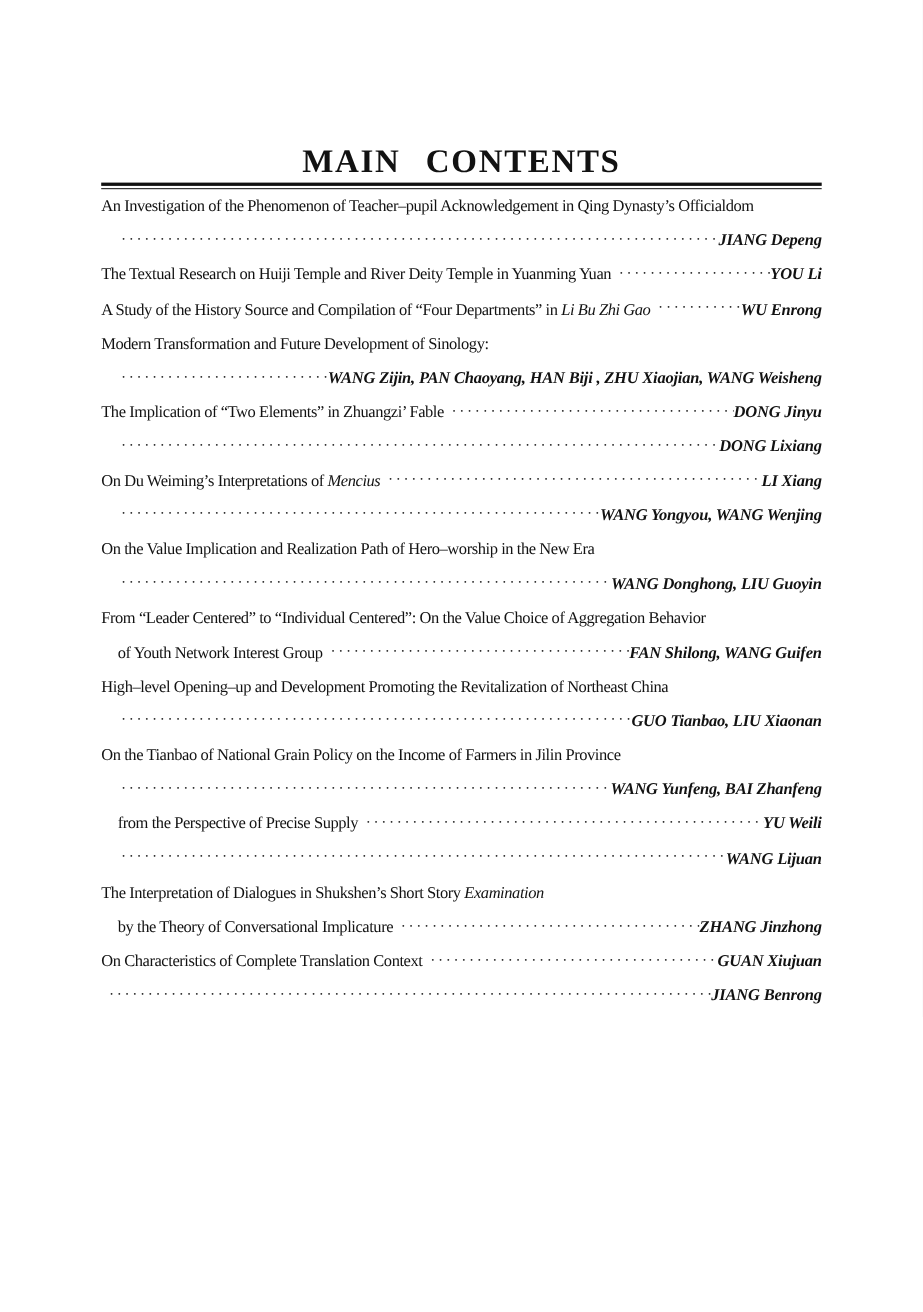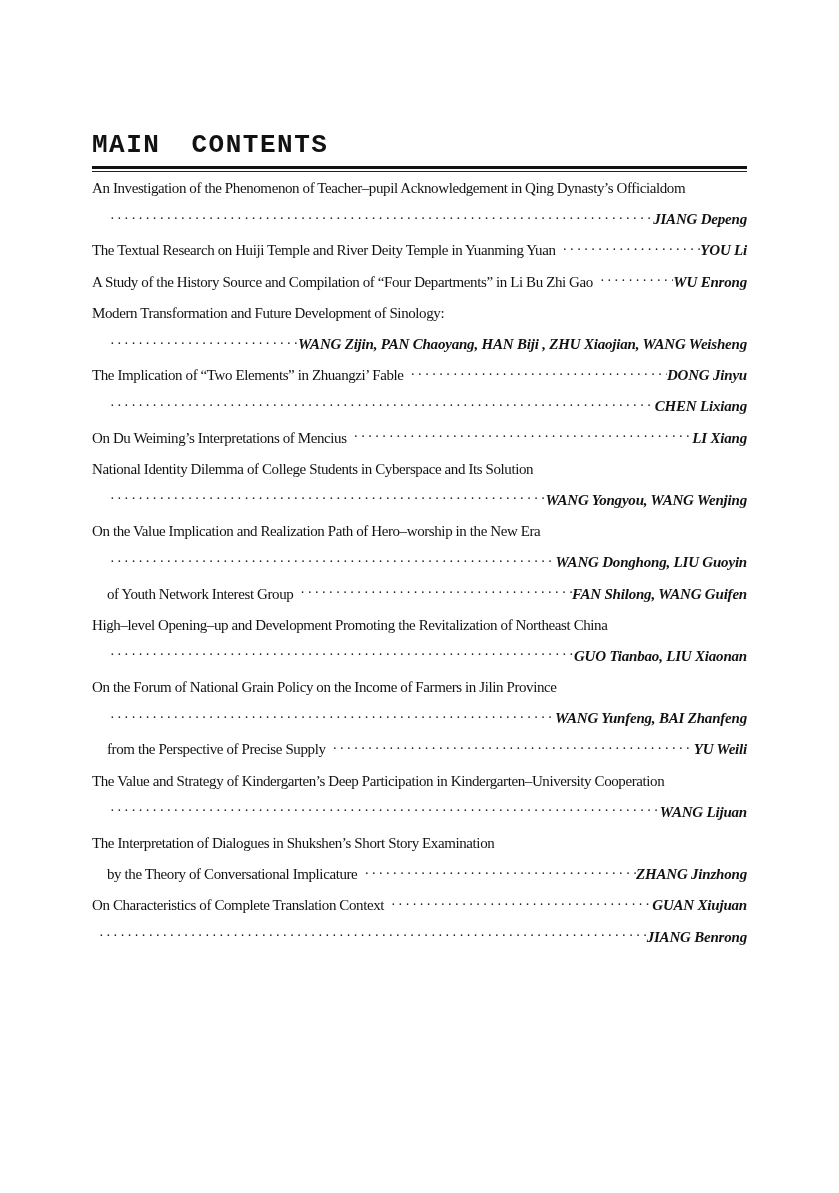--- a/index.html
+++ b/index.html
@@ -16,26 +16,27 @@
     position: absolute;
     left: 92px;
     width: 655px;
     top: 0;
   }
   .page-title {
     position: absolute;
     top: 130px;
     left: 0;
     width: 100%;
-    font-size: 26px;
+    text-align: center;
+    font-size: 30px;
     font-weight: bold;
     letter-spacing: 1.5px;
     word-spacing: 14px;
     margin: 0;
-    font-family: Liberation Mono, monospace;
+    font-family: Liberation Serif, serif;
   }
   .title-rule {
     position: absolute;
     top: 166px;
     left: 0;
     width: 100%;
     height: 2px;
     border-top: 3.5px solid #111;
     border-bottom: 1.5px solid #222;
   }
@@ -49,21 +50,21 @@
     height: 31.2px;
     display: flex;
     align-items: center;
     white-space: nowrap;
     font-size: 15px;
     letter-spacing: -0.4px;
   }
   .toc-line.ind1 { padding-left: 11px; }
   .toc-line.ind2 { padding-left: 15px; }
   .entry-title { flex: 0 0 auto; }
-  .entry-title .it { }
+  .entry-title .it { font-style: italic; }
   .dot-leader {
     flex: 1 1 0;
     min-width: 0;
     overflow: hidden;
     white-space: nowrap;
     font-size: 14px;
     letter-spacing: 2.4px;
     padding: 0 8px 0 7px;
     color: #1a1a1a;
     transform: translateY(-1px);
@@ -108,67 +109,64 @@
           <span class="dot-leader">································································································································································</span>
           <span class="author-names">WANG Zijin, PAN Chaoyang, HAN Biji , ZHU Xiaojian, WANG Weisheng</span>
         </div>
         <div class="toc-line">
           <span class="entry-title"><span>The Implication of “Two Elements” in Zhuangzi’ Fable</span></span>
           <span class="dot-leader">································································································································································</span>
           <span class="author-names">DONG Jinyu</span>
         </div>
         <div class="toc-line ind1">
           <span class="dot-leader">································································································································································</span>
-          <span class="author-names">CHEN Lixiang</span>
+          <span class="author-names">DONG Lixiang</span>
         </div>
         <div class="toc-line">
           <span class="entry-title"><span>On Du Weiming’s Interpretations of </span><span class="it">Mencius</span></span>
           <span class="dot-leader">································································································································································</span>
           <span class="author-names">LI Xiang</span>
-        </div>
-        <div class="toc-line">
-          <span class="entry-title"><span>National Identity Dilemma of College Students in Cyberspace and Its Solution</span></span>
         </div>
         <div class="toc-line ind1">
           <span class="dot-leader">································································································································································</span>
           <span class="author-names">WANG Yongyou, WANG Wenjing</span>
         </div>
         <div class="toc-line">
           <span class="entry-title"><span>On the Value Implication and Realization Path of Hero–worship in the New Era</span></span>
         </div>
         <div class="toc-line ind1">
           <span class="dot-leader">································································································································································</span>
           <span class="author-names">WANG Donghong, LIU Guoyin</span>
+        </div>
+        <div class="toc-line">
+          <span class="entry-title"><span>From “Leader Centered” to “Individual Centered”: On the Value Choice of Aggregation Behavior</span></span>
         </div>
         <div class="toc-line ind2">
           <span class="entry-title"><span>of Youth Network Interest Group</span></span>
           <span class="dot-leader">································································································································································</span>
           <span class="author-names">FAN Shilong, WANG Guifen</span>
         </div>
         <div class="toc-line">
           <span class="entry-title"><span>High–level Opening–up and Development Promoting the Revitalization of Northeast China</span></span>
         </div>
         <div class="toc-line ind1">
           <span class="dot-leader">································································································································································</span>
           <span class="author-names">GUO Tianbao, LIU Xiaonan</span>
         </div>
         <div class="toc-line">
-          <span class="entry-title"><span>On the Forum of National Grain Policy on the Income of Farmers in Jilin Province</span></span>
+          <span class="entry-title"><span>On the Tianbao of National Grain Policy on the Income of Farmers in Jilin Province</span></span>
         </div>
         <div class="toc-line ind1">
           <span class="dot-leader">································································································································································</span>
           <span class="author-names">WANG Yunfeng, BAI Zhanfeng</span>
         </div>
         <div class="toc-line ind2">
           <span class="entry-title"><span>from the Perspective of Precise Supply</span></span>
           <span class="dot-leader">································································································································································</span>
           <span class="author-names">YU Weili</span>
-        </div>
-        <div class="toc-line">
-          <span class="entry-title"><span>The Value and Strategy of Kindergarten’s Deep Participation in Kindergarten–University Cooperation</span></span>
         </div>
         <div class="toc-line ind1">
           <span class="dot-leader">································································································································································</span>
           <span class="author-names">WANG Lijuan</span>
         </div>
         <div class="toc-line">
           <span class="entry-title"><span>The Interpretation of Dialogues in Shukshen’s Short Story </span><span class="it">Examination</span></span>
         </div>
         <div class="toc-line ind2">
           <span class="entry-title"><span>by the Theory of Conversational Implicature</span></span>

